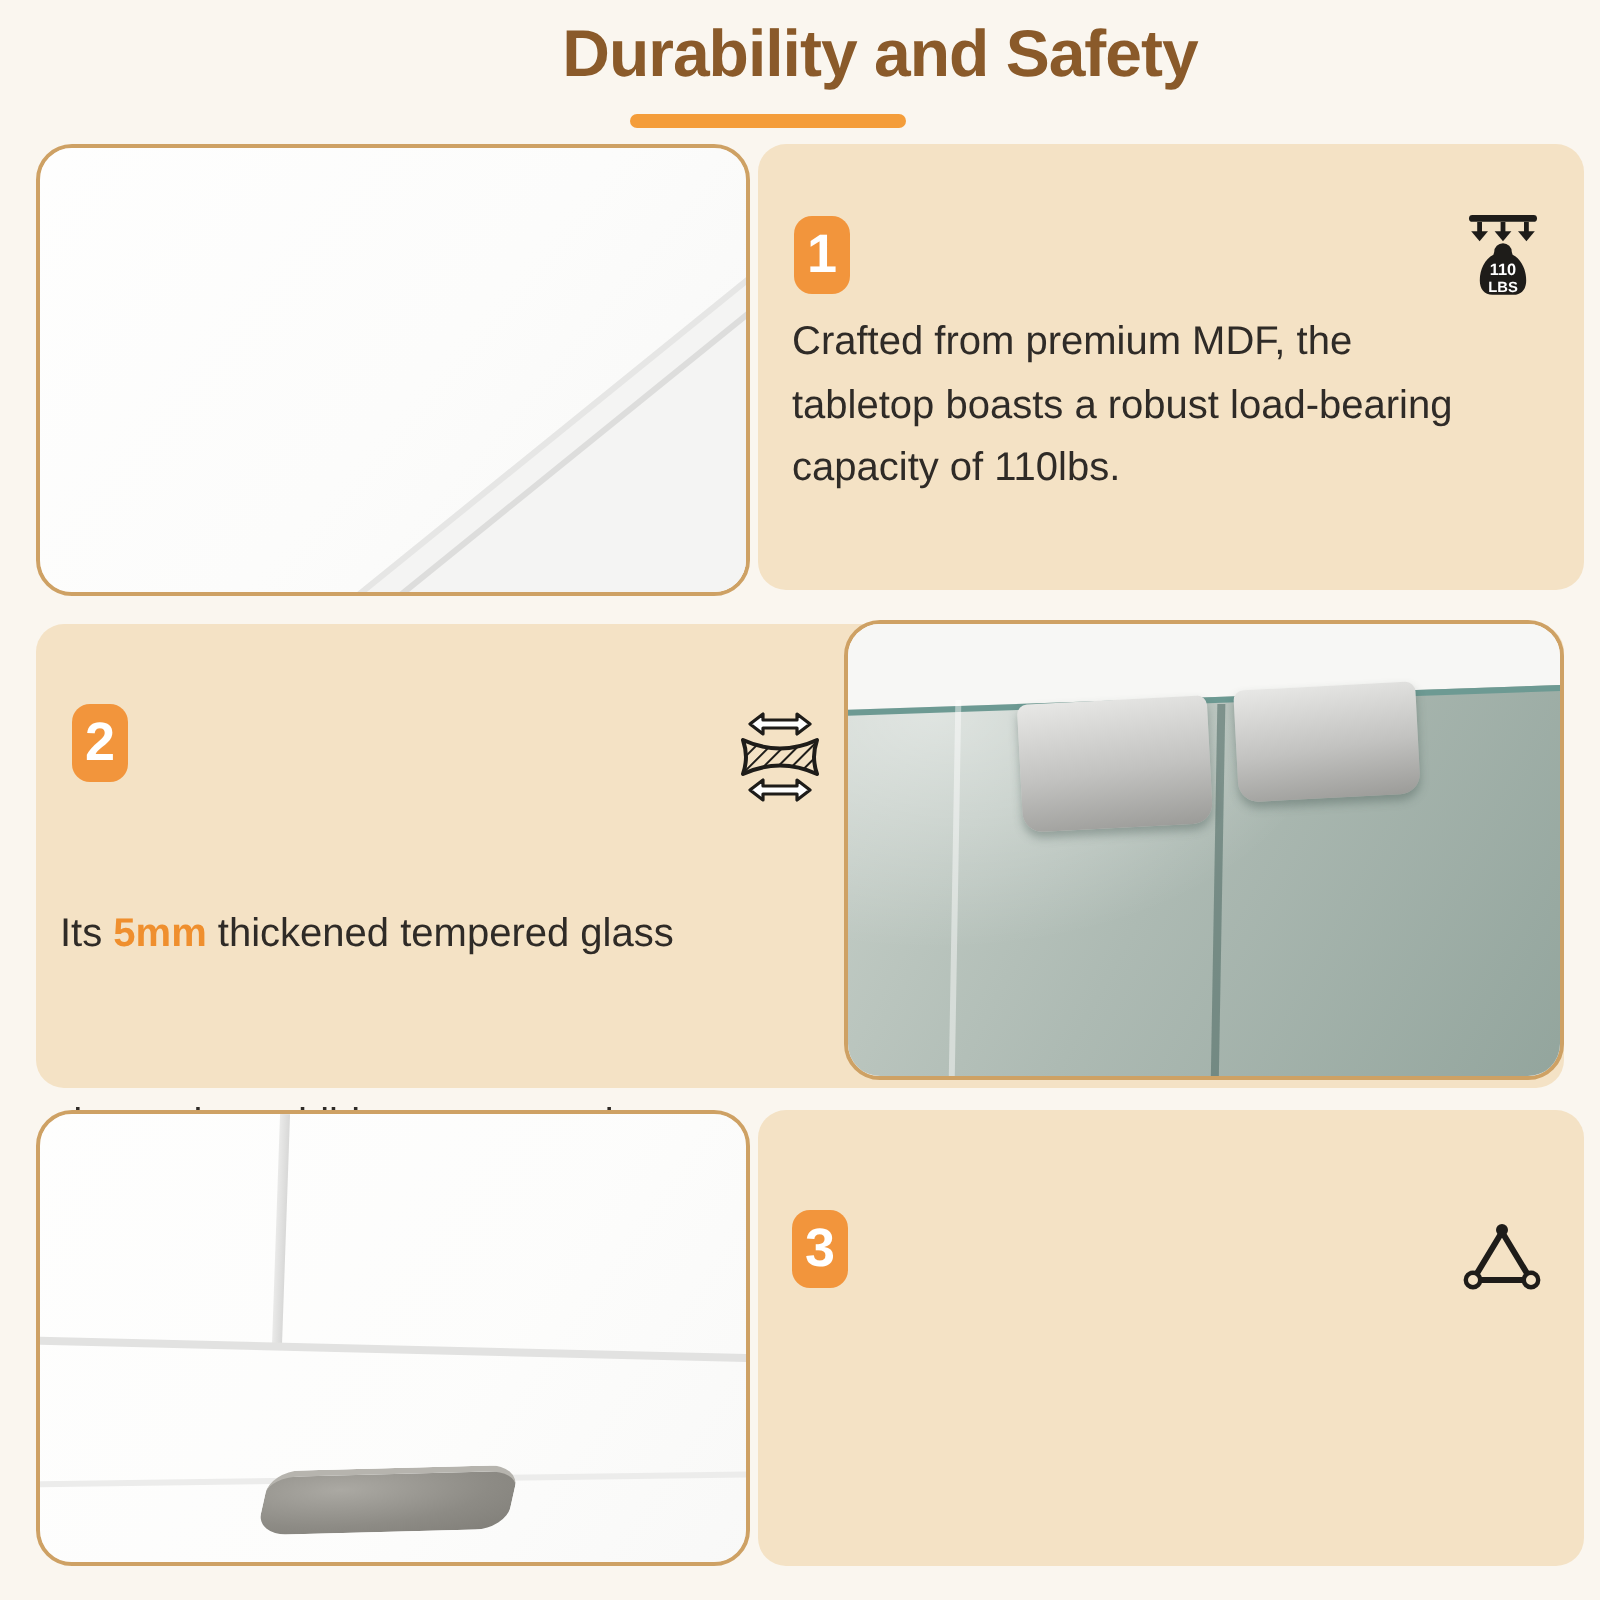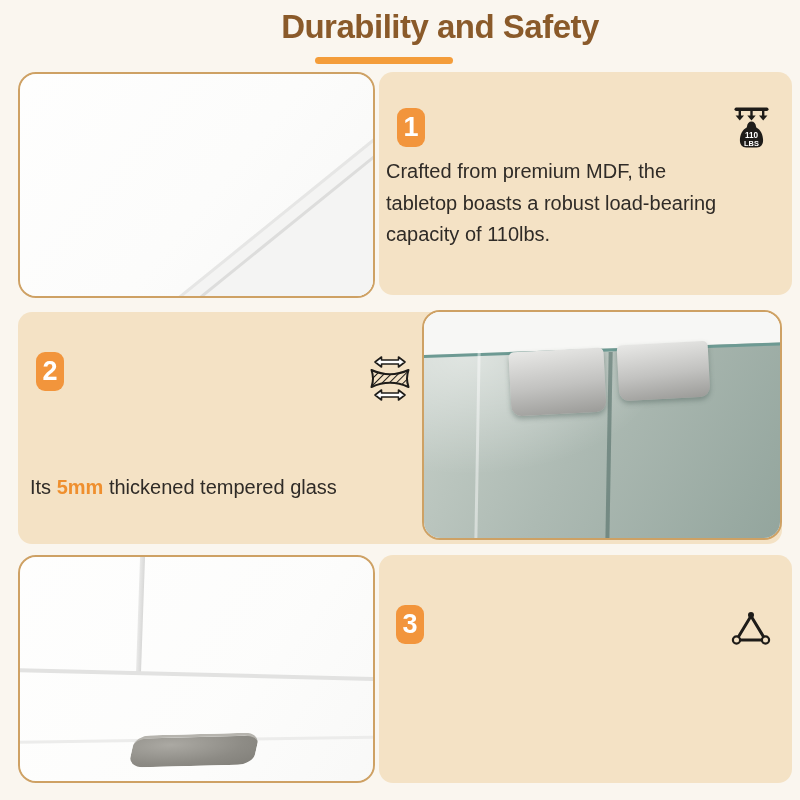--- a/index.html
+++ b/index.html
@@ -87,21 +87,21 @@
         <rect x="29" y="5" width="2.4" height="5.4"></rect>
         <path d="M26 9.6 L34.4 9.6 L30.2 14.6 Z"></path>
       </g>
       <path fill="#1E1C19" d="M18.5 15.6 a4.4 4.4 0 0 1 4.4 4.4 l.4 1.4 c4.2 2.1 6.8 7.2 6.8 12.8
             c0 4.2-2.2 7.2-6.4 7.2 h-10.4 c-4.2 0-6.4-3-6.4-7.2 c0-5.6 2.6-10.7 6.8-12.8 l.4-1.4
             a4.4 4.4 0 0 1 4.4-4.4 z"></path>
       <text x="18.5" y="31.5" text-anchor="middle" font-size="8.2" font-weight="bold" fill="#FFFFFF" font-family="Liberation Sans, sans-serif">110</text>
       <text x="18.5" y="40" text-anchor="middle" font-size="7.4" font-weight="bold" fill="#FFFFFF" font-family="Liberation Sans, sans-serif">LBS</text>
     </svg>
 
-    <div class="feature-text" style="left:7px;top:84px;">Crafted from premium MDF, the
+    <div class="feature-text" style="left:17px;top:84px;">Crafted from premium MDF, the
 tabletop boasts a robust load-bearing
 capacity of 110lbs.</div>
   </div>
 
   <div class="photo photo1">
     <div class="p1-sheen"></div>
     <div class="p1-edge"></div>
     <div class="p1-line2"></div>
   </div>
 
@@ -113,21 +113,21 @@
         <pattern id="hatch" width="5" height="5" patternUnits="userSpaceOnUse" patternTransform="rotate(45)">
           <line x1="0" y1="0" x2="0" y2="5" stroke="#1E1C19" stroke-width="2"></line>
         </pattern>
       </defs>
       <path d="M7 8 l6.5-5 v3 h17 v-3 l6.5 5 l-6.5 5 v-3 h-17 v3 z" fill="#FFFFFF" stroke="#1E1C19" stroke-width="1.6" stroke-linejoin="round"></path>
       <path d="M3.5 16 Q22 24.5 40.5 16 Q39 20.5 39 24.5 Q39 28.5 40.5 33
                Q22 24.5 3.5 33 Q5 28.5 5 24.5 Q5 20.5 3.5 16 Z" fill="url(#hatch)" stroke="#1E1C19" stroke-width="2" stroke-linejoin="round"></path>
       <path d="M7 41 l6.5-5 v3 h17 v-3 l6.5 5 l-6.5 5 v-3 h-17 v3 z" fill="#FFFFFF" stroke="#1E1C19" stroke-width="1.6" stroke-linejoin="round"></path>
     </svg>
 
-    <div class="feature-text" style="left:12px;top:97px;">
+    <div class="feature-text" style="left:12px;top:77px;">
       <div><span>Its </span><span class="hl">5mm</span><span> thickened tempered glass</span></div>
       <div>doors also exhibit pressure resistance,
 effectively safeguarding interior items.</div>
     </div>
   </div>
 
   <div class="photo photo2">
     <div class="p2-glass"></div>
     <div class="p2-topband"></div>
     <div class="p2-teal"></div>

